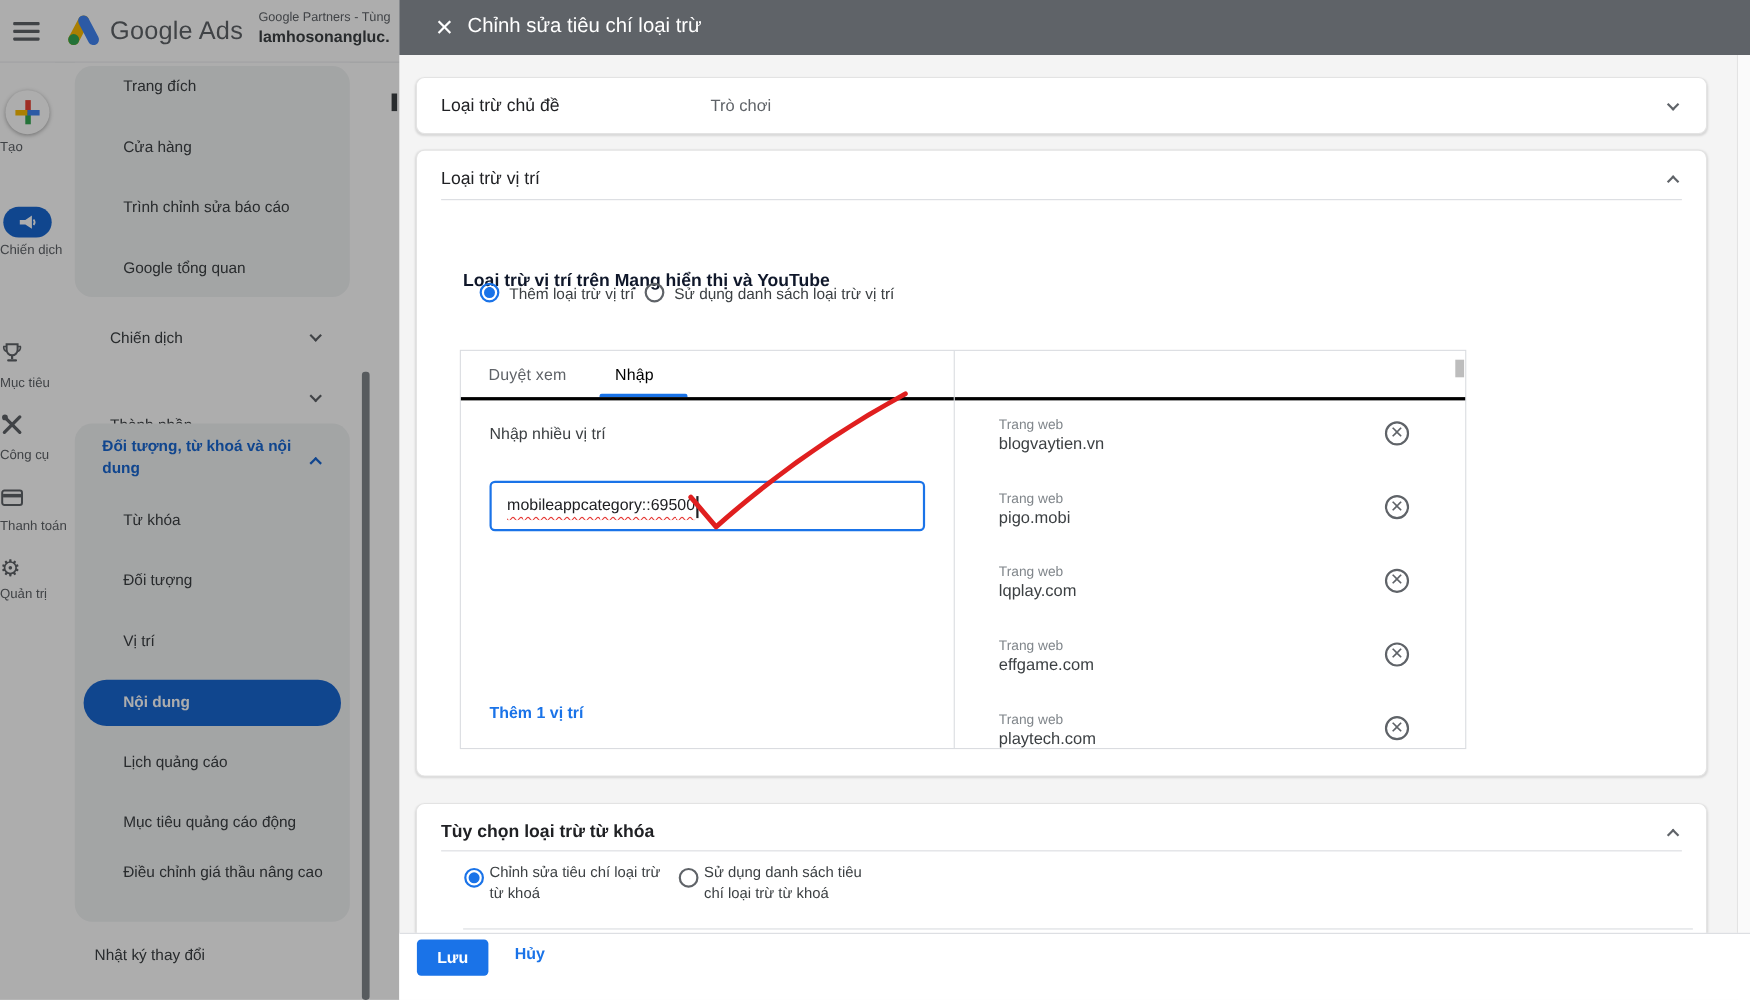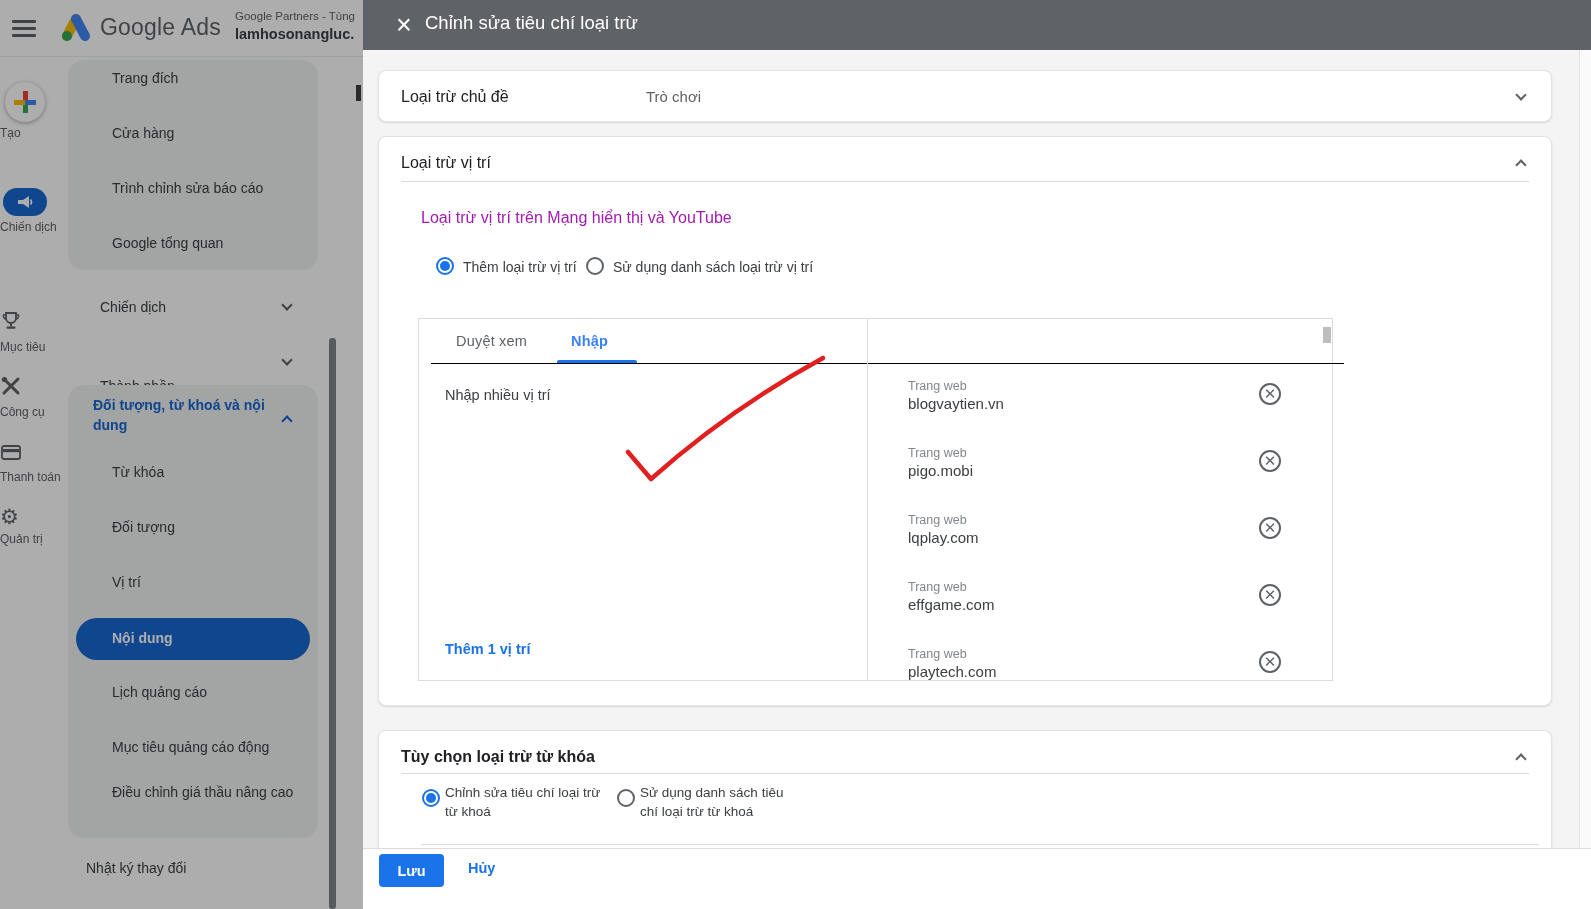--- a/index.html
+++ b/index.html
@@ -54,32 +54,32 @@
   #modal { position:absolute; left:363px; top:0; width:1228px; height:909px; background:#f4f4f4; z-index:100; }
   .m-header { position:absolute; left:0; top:0; width:100%; height:50px; background:#5f6368; }
   .m-close { position:absolute; left:24px; top:8px; font-size:27px; color:#fff; cursor:pointer; line-height:34px; width:34px; text-align:center; }
   .m-title { position:absolute; left:62px; top:12px; font-size:18.5px; color:#fff; }
 
   .card { position:absolute; left:15px; width:1174px; background:#fff; border:1px solid #e3e3e3; border-radius:8px; box-shadow:0 1px 2px rgba(0,0,0,0.12); }
   .card-title { position:absolute; left:22px; font-size:16px; color:#202124; }
   .card-chev { position:absolute; left:1138px; cursor:pointer; }
   .divider { position:absolute; left:22px; right:22px; height:1px; background:#dadce0; }
 
-  .sec-heading { position:absolute; left:42px; font-size:16px; font-weight:normal; color:#a21caf; }
+  .sec-heading { position:absolute; left:42px; font-size:16px; font-weight:bold; color:#0f172a;margin-top:38px; }
 
   .radio { position:absolute; width:18px; height:18px; border:2px solid #5f6368; border-radius:50%; cursor:pointer; }
   .radio.sel { border-color:#1a73e8; }
   .radio.sel::after { content:""; position:absolute; left:2px; top:2px; width:10px; height:10px; border-radius:50%; background:#1a73e8; }
   .radio-label { position:absolute; font-size:14px; color:#3c4043; cursor:pointer; }
 
   .pl-box { position:absolute; left:39px; top:181px; width:915px; height:363px; background:#fff; border:1px solid #dadce0; }
-  .tabs { position:absolute; left:12px; top:0; width:100%; height:45px; border-bottom:1px solid #000000; }
+  .tabs { position:absolute; left:0; top:0; width:100%; height:45px; border-bottom:3px solid #000000; }
   .tab { position:absolute; top:0; height:45px; line-height:45px; font-size:14.5px; letter-spacing:.2px; cursor:pointer; }
   .tab.t1 { left:25px; color:#5f6368; }
-  .tab.t2 { left:140px; color:#3b82f6; font-weight:bold; }
+  .tab.t2 { left:140px; color:#000000; font-weight:normal; }
   .tab-underline { position:absolute; left:126px; bottom:0; width:80px; height:3px; background:#1a73e8; border-radius:2px 2px 0 0; }
   .vdiv { position:absolute; left:448px; top:0; bottom:0; width:1px; background:#dadce0; }
 
   .input-label { position:absolute; left:26px; top:68px; font-size:14.5px; color:#3c4043; }
   .pl-input { position:absolute; left:26px; top:118px; width:396px; height:46px; border:2px solid #1a73e8; border-radius:5px; background:#fff; cursor:text; }
   .pl-input .val { position:absolute; left:14px; top:13px; font-size:14.5px; color:#202124;
         text-decoration:underline; text-decoration-style:wavy; text-decoration-color:#e53935; text-decoration-thickness:1px; text-underline-offset:5px; }
   .caret { position:absolute; left:14px; top:12px; width:1.5px; height:20px; background:#202124; }
   .add-link { position:absolute; left:26px; top:322px; font-size:14.5px; font-weight:bold; color:#1a73e8; cursor:pointer; }
 
@@ -237,20 +237,24 @@
 
       <div class="pl-box">
         <div class="tabs">
           <div class="tab t1">Duyệt xem</div>
           <div class="tab t2">Nhập</div>
           <div class="tab-underline"></div>
         </div>
         <div class="vdiv"></div>
 
         <div class="input-label">Nhập nhiều vị trí</div>
+        <div class="pl-input">
+          <span class="val">mobileappcategory::69500</span>
+          <span class="caret" id="inputCaret" style="left: 186px;"></span>
+        </div>
         <div class="add-link">Thêm 1 vị trí</div>
 
         <div class="pl-list">
           <div class="pl-row" style="top:0;">
             <div class="pl-type">Trang web</div>
             <div class="pl-val">blogvaytien.vn</div>
             <div class="pl-remove">✕</div>
           </div>
           <div class="pl-row" style="top:67px;">
             <div class="pl-type">Trang web</div>

